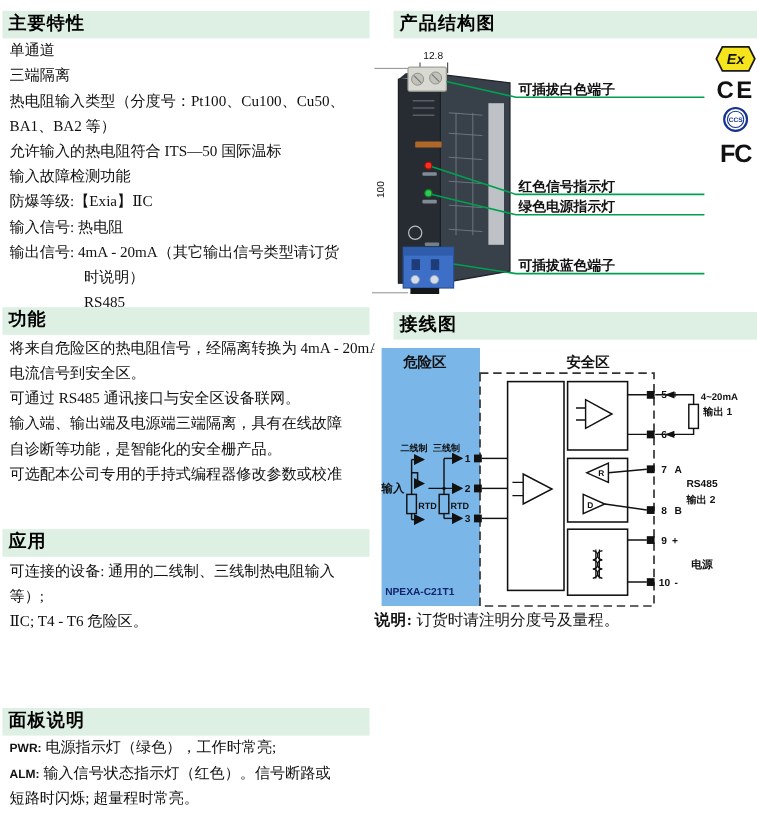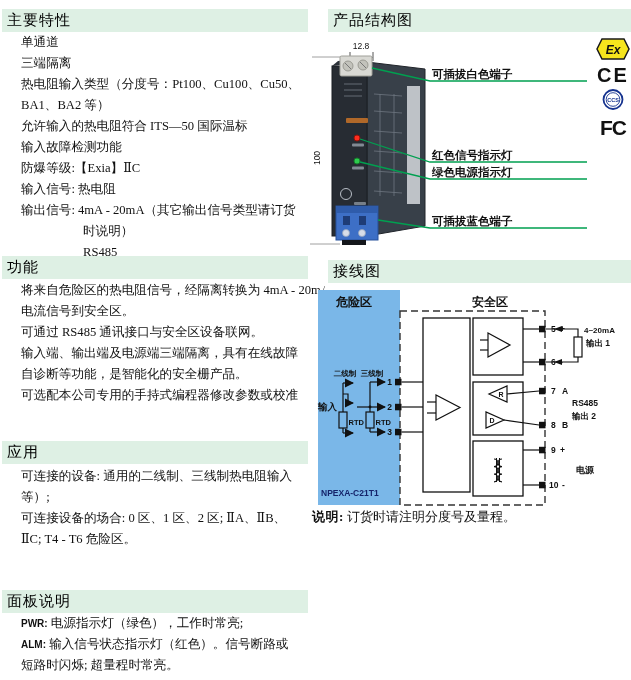--- a/index.html
+++ b/index.html
@@ -1,24 +1,24 @@
 <!DOCTYPE html>
 <html><head>
 <meta charset="utf-8">
 <style>
   * { margin:0; padding:0; box-sizing:border-box; }
   html,body { width:631px; height:680px; }
   body { font-family:"Liberation Serif","DejaVu Serif",serif; background:#fff; }
   .page { position:relative; width:631px; height:680px; background:#fff; overflow:hidden; }
   .sec-header { position:absolute; height:23px; line-height:23px; background:#def0e4;
-                font-weight:normal; font-size:15px; padding-left:5px; color:#000;
+                font-weight:bold; font-size:15px; padding-left:5px; color:#000;
                 font-family:"Liberation Serif","DejaVu Serif",serif; letter-spacing:1px; }
   .hdr-left  { left:2px; width:306px; }
   .hdr-right { left:328px; width:315px; }
-  .txtblock { position:absolute; left:21px; width:304px; overflow:hidden; }
+  .txtblock { position:absolute; left:8px; width:304px; overflow:hidden; }
   .ln { height:21px; line-height:21px; font-size:12.6px; color:#111; white-space:nowrap; }
   .ln.ind { padding-left:62px; }
   .blabel { font-weight:bold; font-family:"Liberation Sans",sans-serif; font-size:10px; }
   .note { position:absolute; left:312px; top:508px; font-size:13px; color:#111; white-space:nowrap; }
   .note b { font-weight:bold; letter-spacing:0.5px; }
   svg { position:absolute; overflow:visible; }
   svg text { font-family:"Liberation Sans","DejaVu Sans",sans-serif; }
 </style>
 </head>
 <body>
@@ -53,21 +53,20 @@
     <div class="ln">自诊断等功能，是智能化的安全栅产品。</div>
     <div class="ln">可选配本公司专用的手持式编程器修改参数或校准</div>
   </div>
 
   <div class="sec-header hdr-left" style="top:441px">
     <span>应用</span>
   </div>
   <div class="txtblock" style="top:466px">
     <div class="ln">可连接的设备: 通用的二线制、三线制热电阻输入</div>
     <div class="ln">等）;</div>
-    <div class="ln">可连接设备的场合: 0 区、1 区、2 区; ⅡA、ⅡB、</div>
     <div class="ln">ⅡC; T4 - T6 危险区。</div>
   </div>
 
   <div class="sec-header hdr-left" style="top:590px">
     <span>面板说明</span>
   </div>
   <div class="txtblock" style="top:613px">
     <div class="ln"><span class="blabel">PWR:</span><span> 电源指示灯（绿色），工作时常亮;</span></div>
     <div class="ln"><span class="blabel">ALM:</span><span> 输入信号状态指示灯（红色）。信号断路或</span></div>
     <div class="ln">短路时闪烁; 超量程时常亮。</div>

